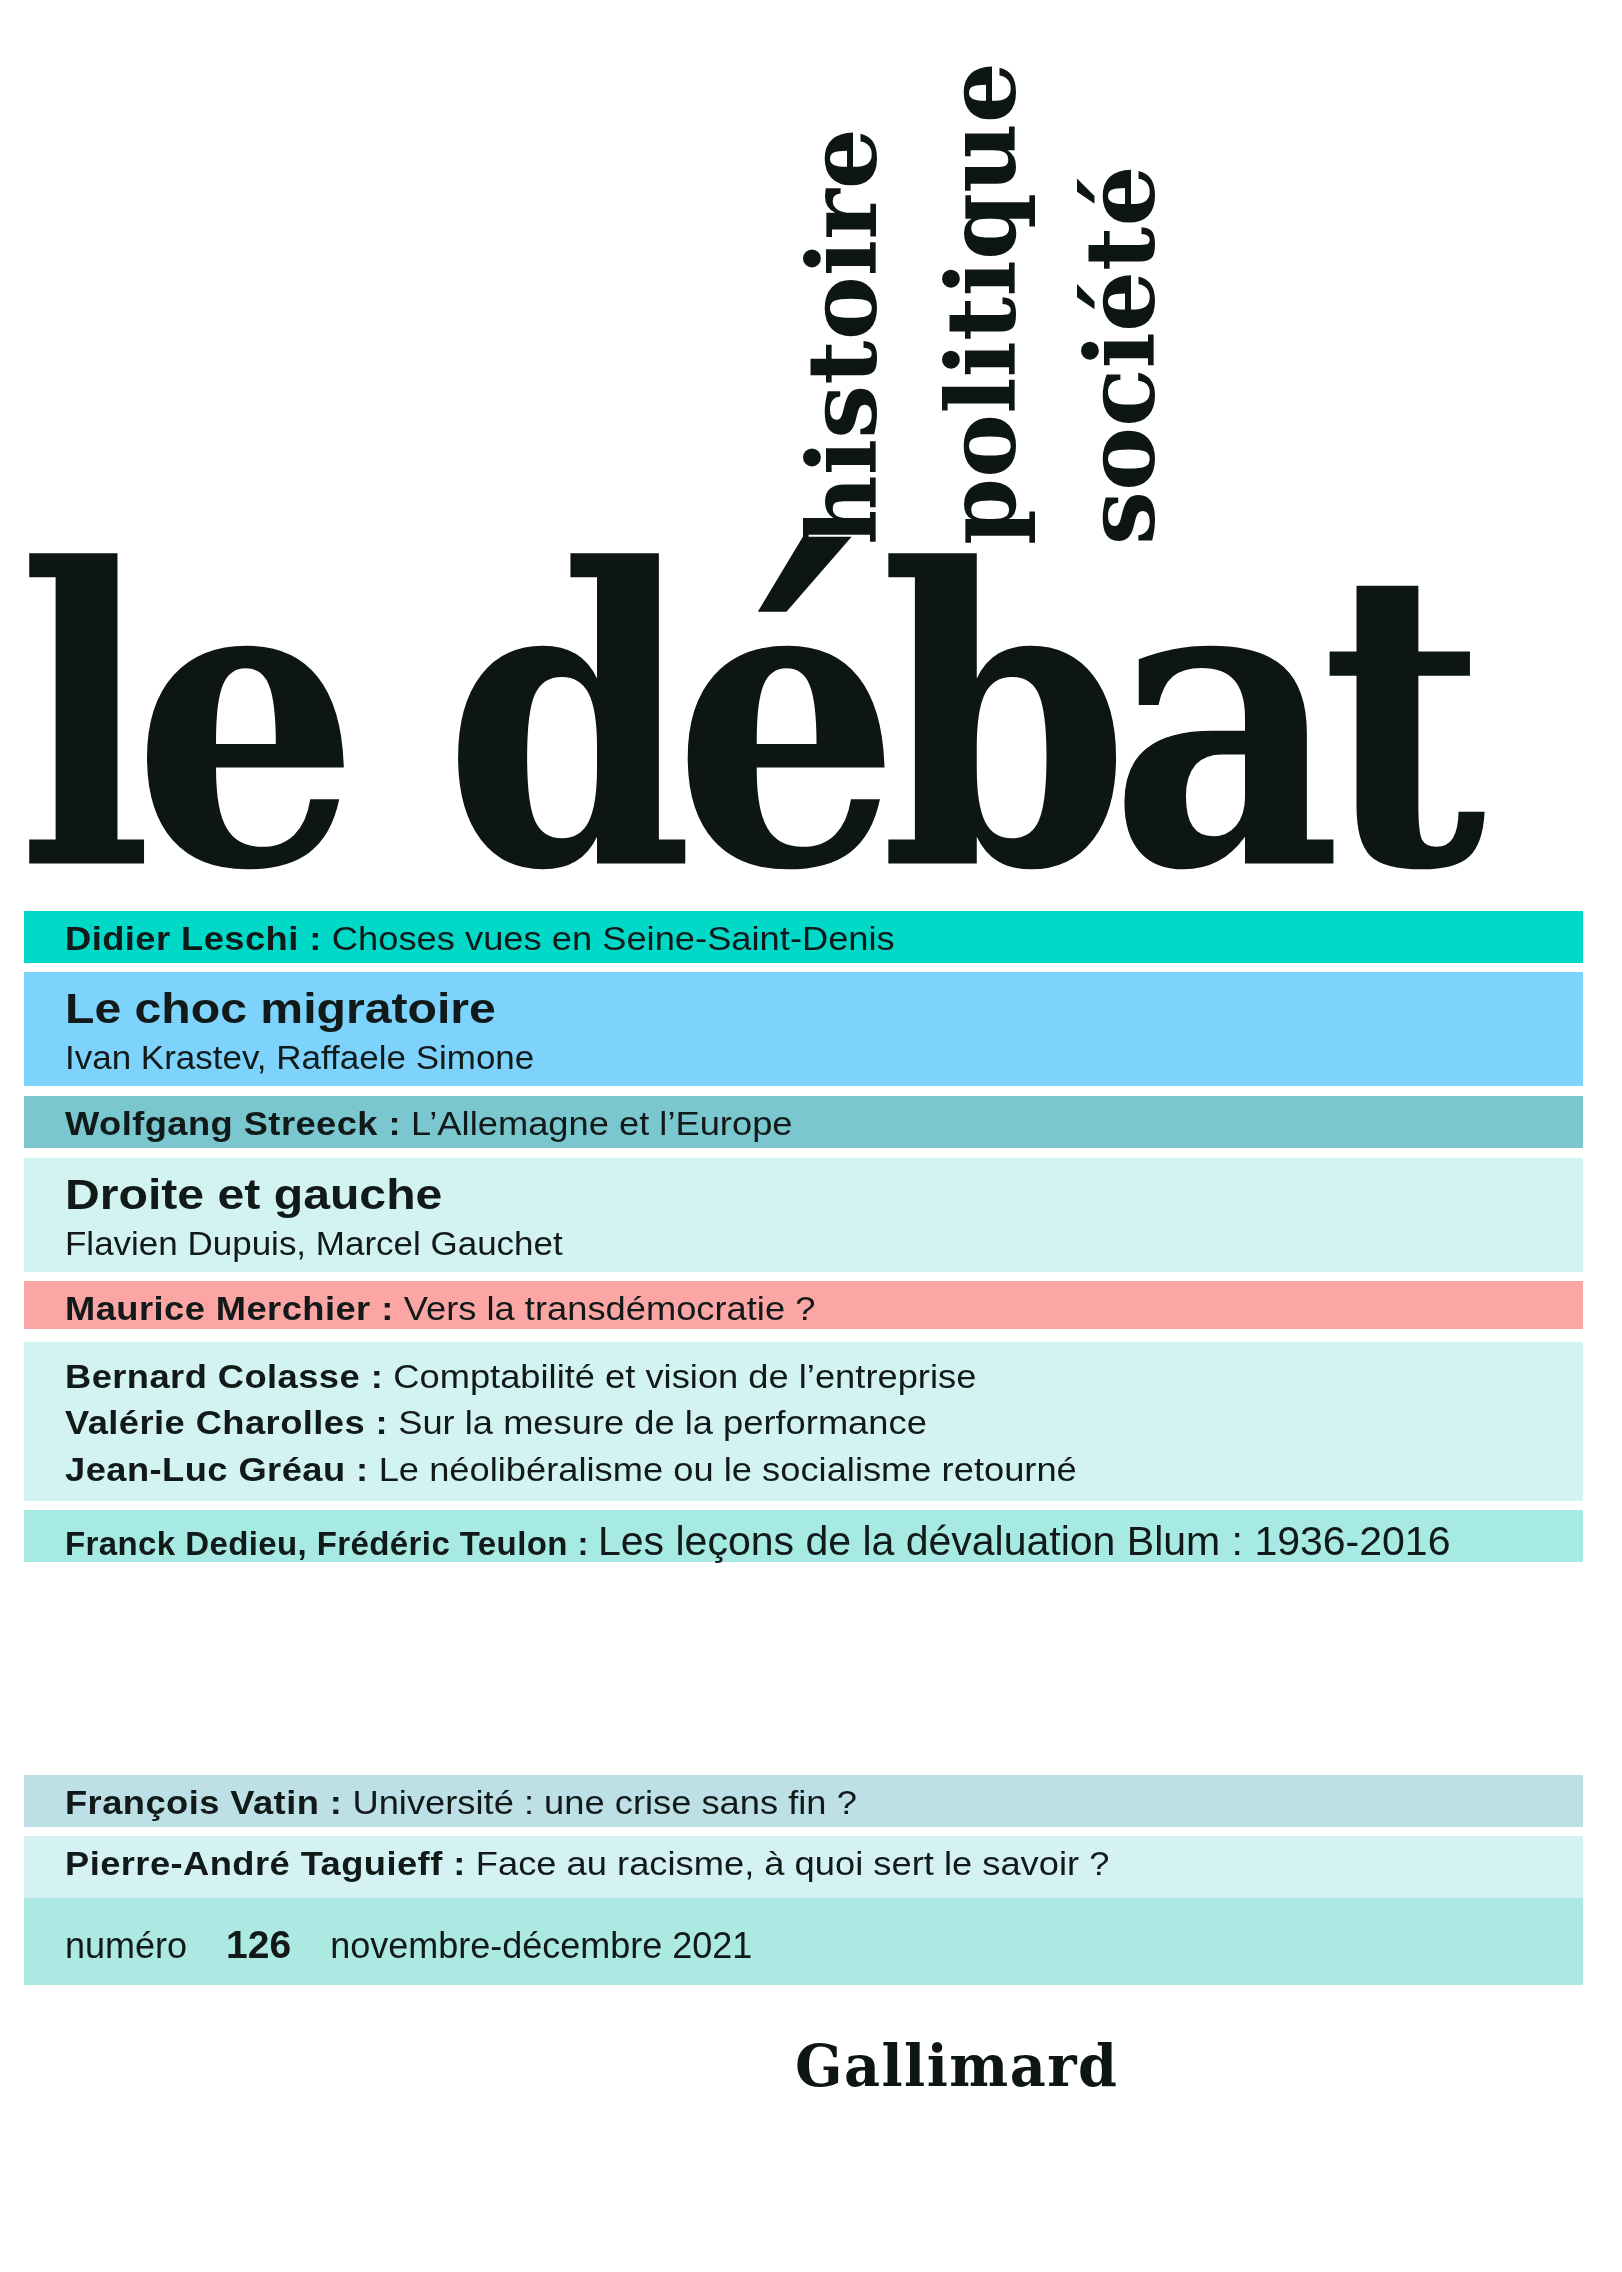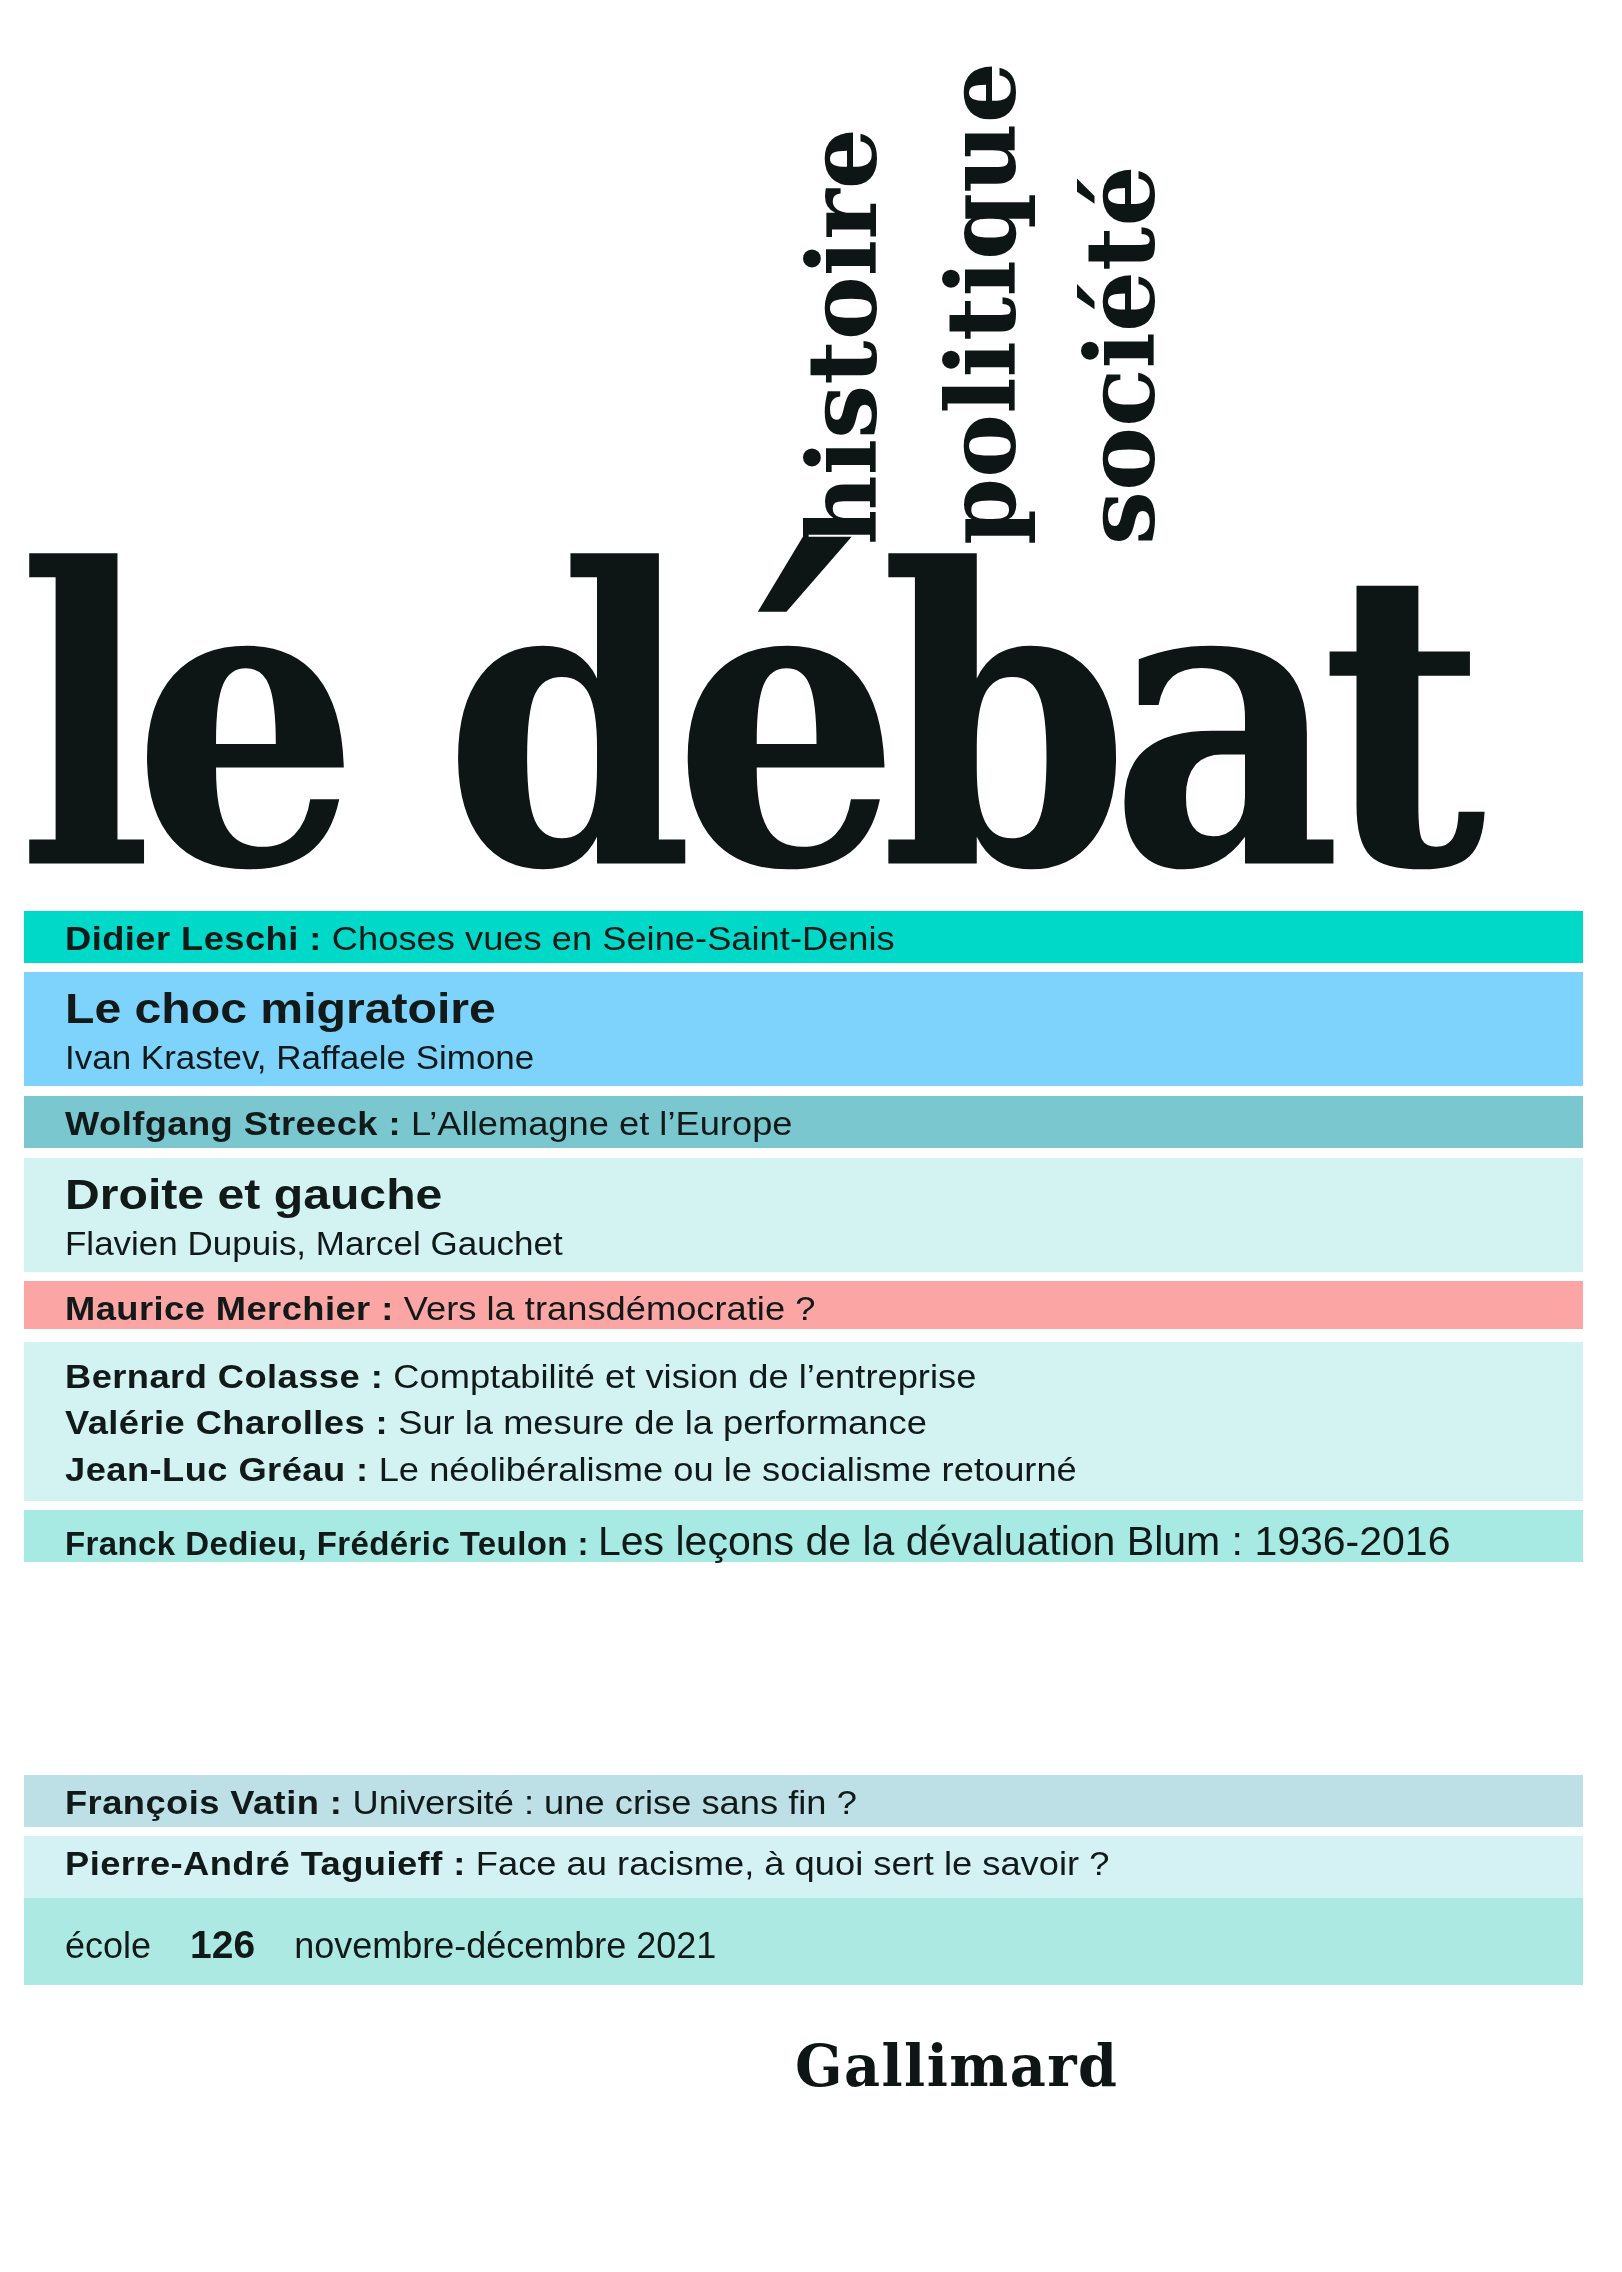--- a/index.html
+++ b/index.html
@@ -122,20 +122,20 @@
 
   <div class="band" style="top:1836px; height:69px; background:#D4F2F4;">
     <div class="row" style="top:10.5px;">
       <b>Pierre-André Taguieff :</b>
       <span>Face au racisme, à quoi sert le savoir ?</span>
     </div>
   </div>
 
   <div class="band" style="top:1898px; height:87px; background:#ADE9E3;">
     <div class="num-row" style="top:27px;">
-      <span>école</span><span class="n">126</span><span>novembre-décembre 2021</span>
+      <span>numéro</span><span class="n">126</span><span>novembre-décembre 2021</span>
     </div>
   </div>
 
   <div class="publisher">Gallimard</div>
 
 </div>
 
 
 </body></html>

